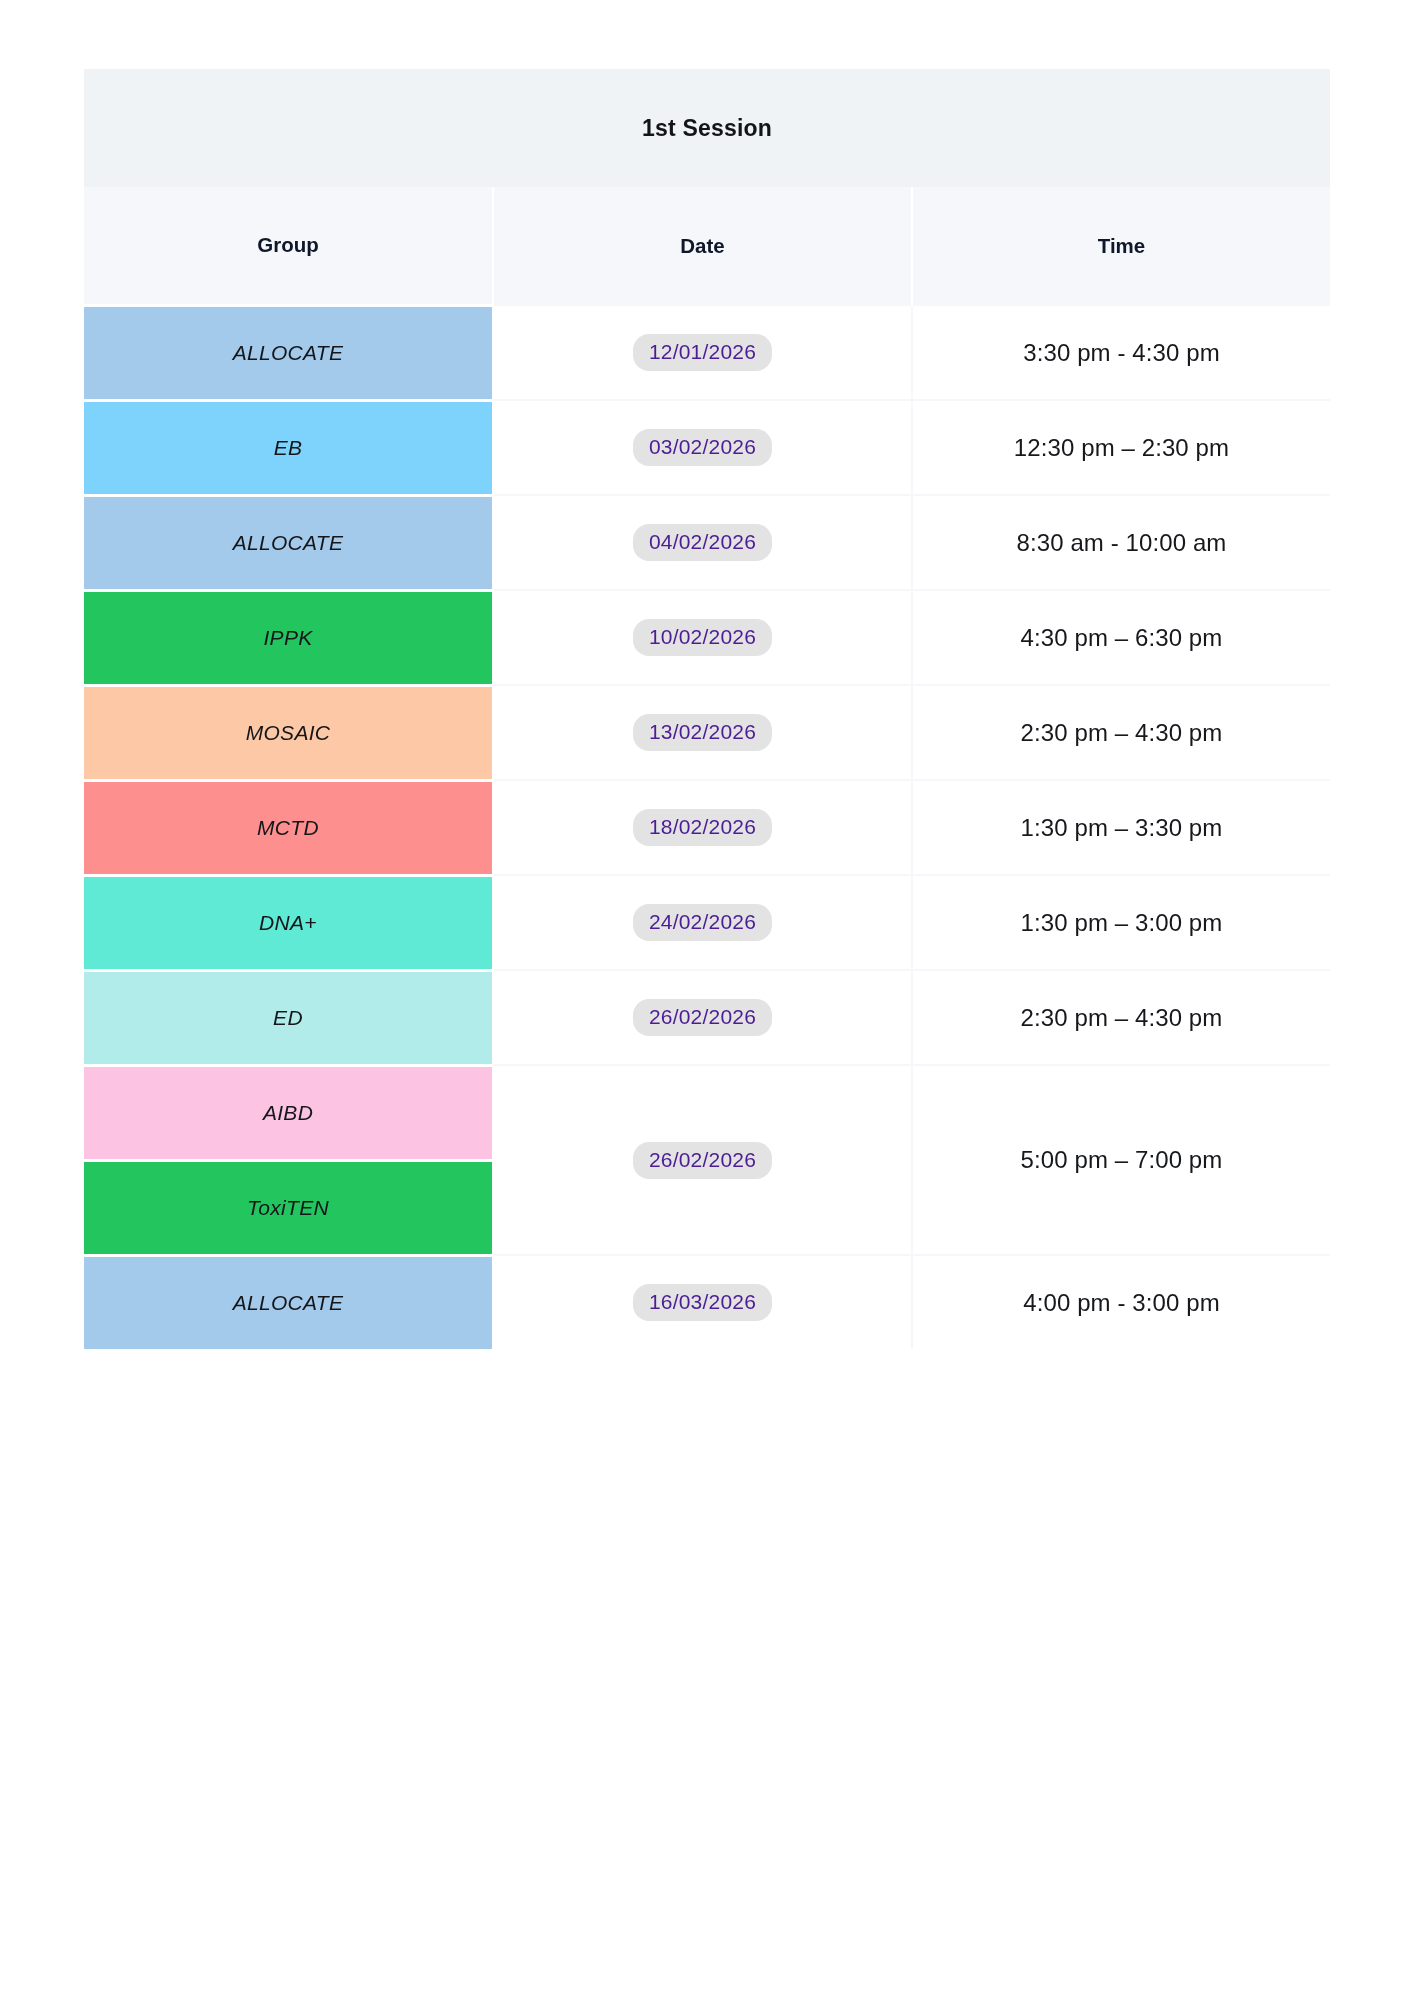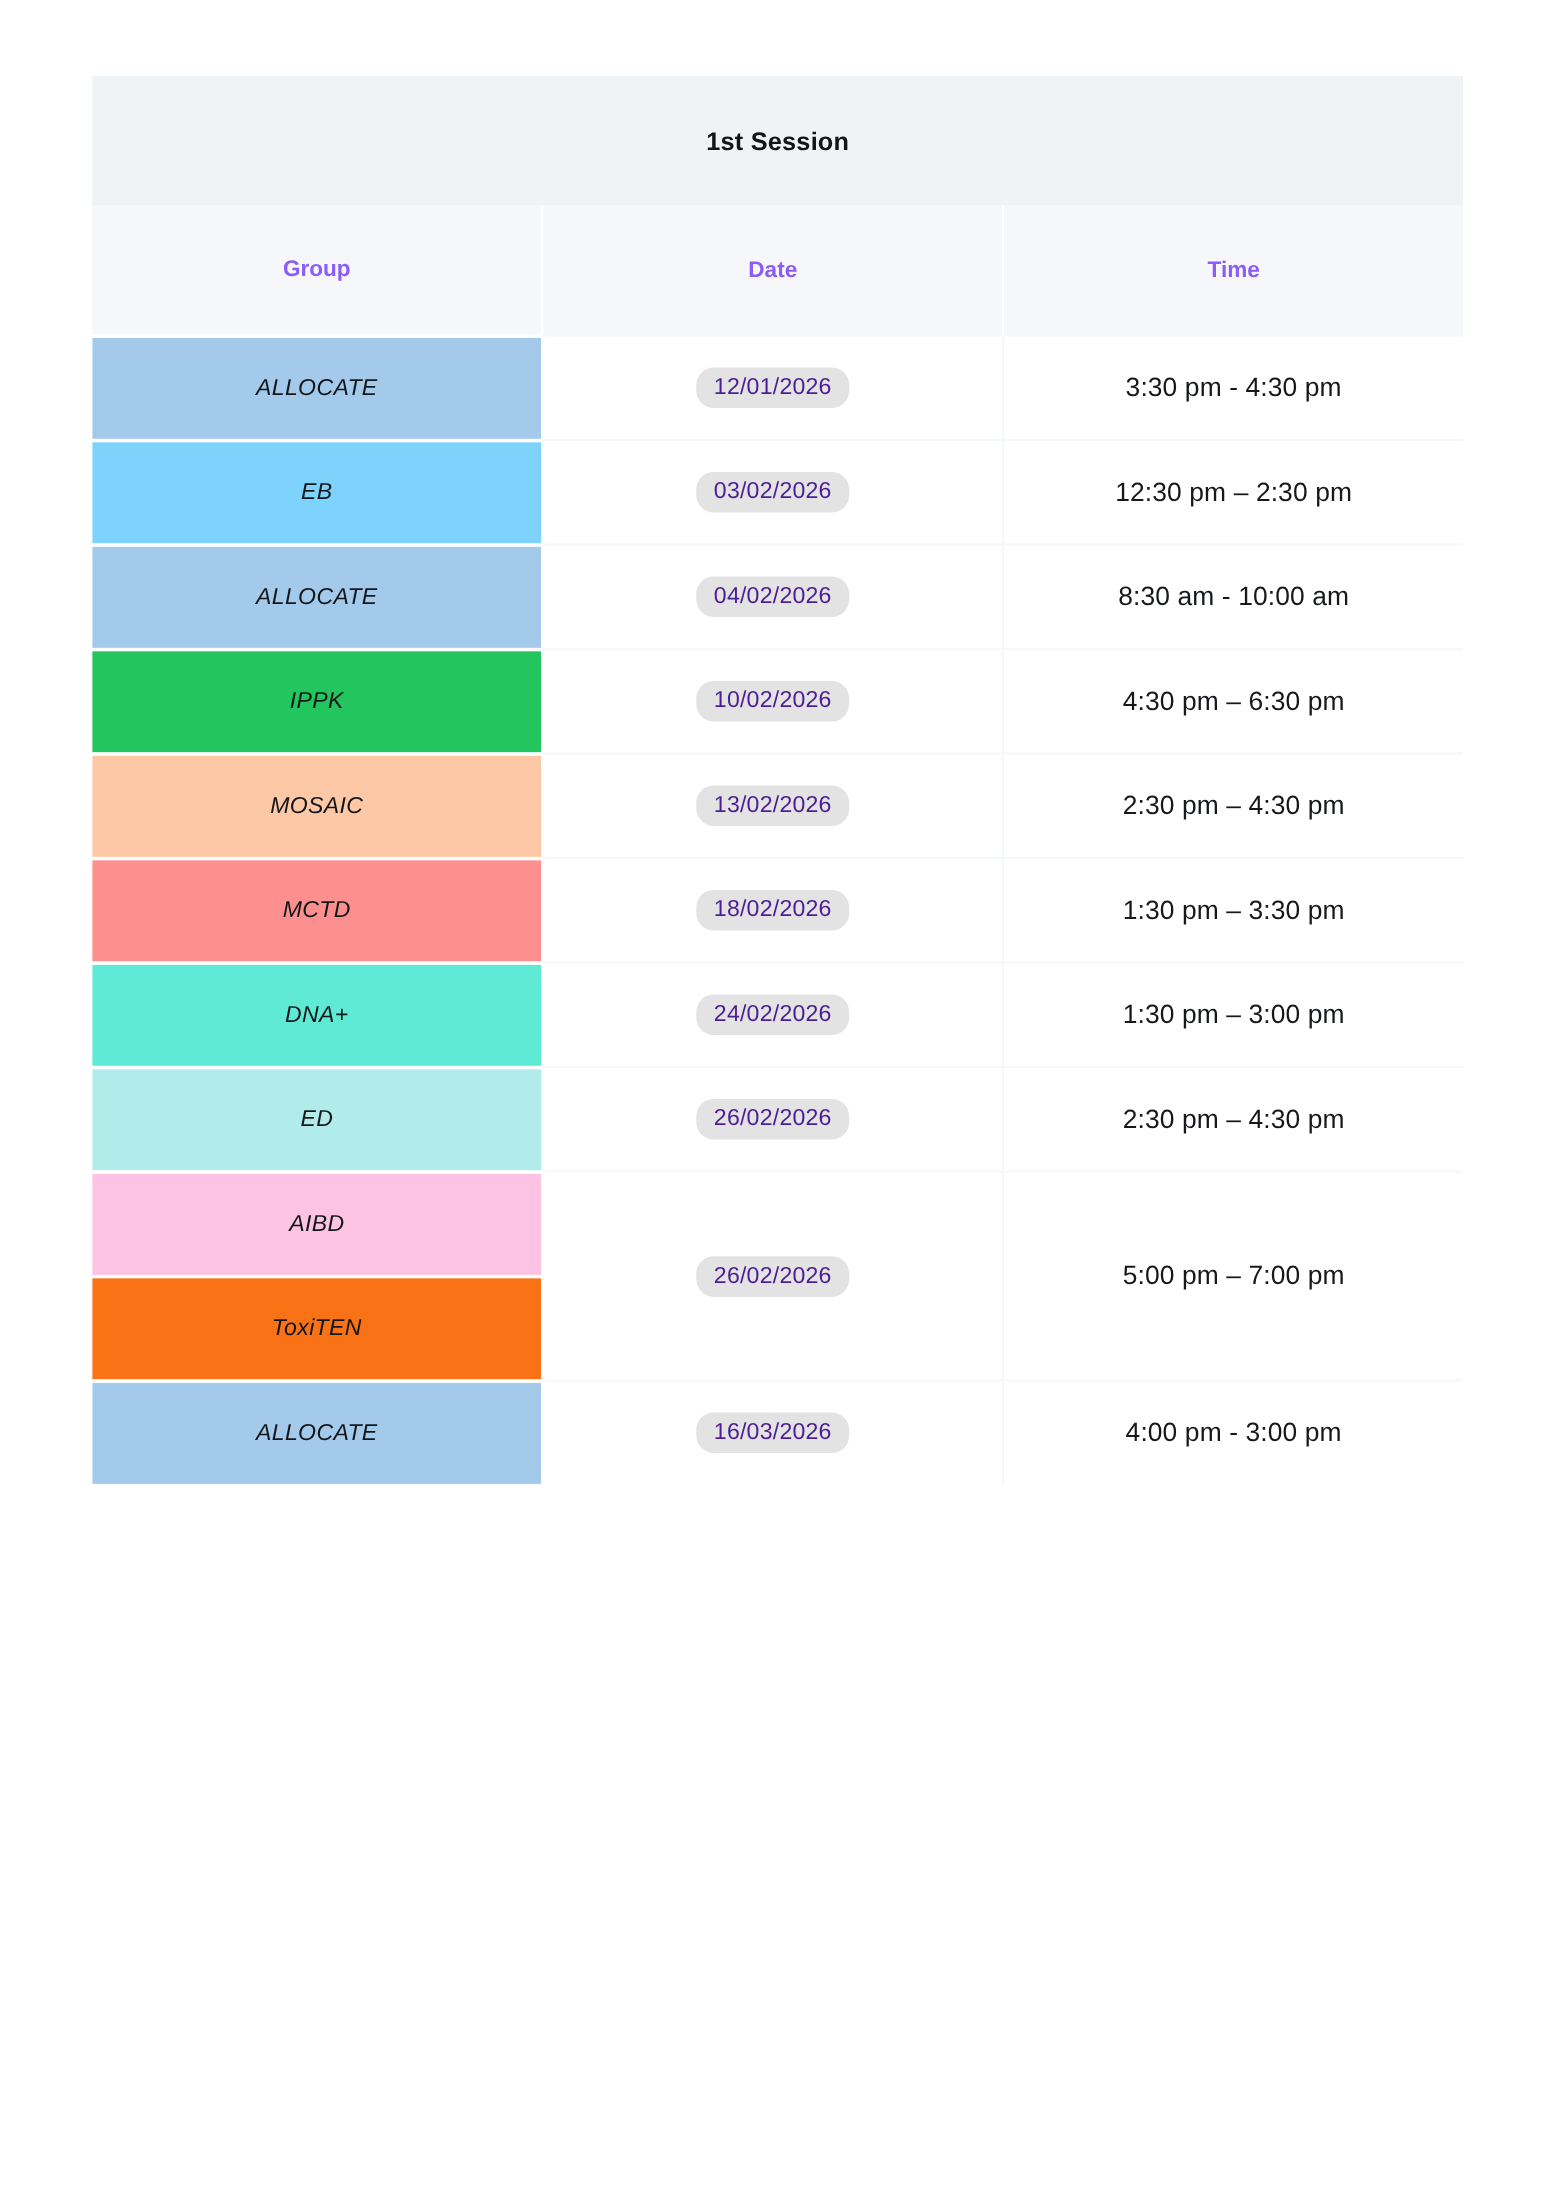--- a/index.html
+++ b/index.html
@@ -53,21 +53,21 @@
   }
 
   
   thead.colhead th {
     background: #f6f7fb;
     height: 118px;
     vertical-align: middle;
     text-align: center;
     font-size: 20.5px;
     font-weight: bold;
-    color: #8b5cf6;
+    color: #0f172a;
     border: none;
     border-right: 2px solid #ffffff;
     padding: 0;
   }
   thead.colhead th:last-child { border-right: none; }
 
   
   tbody tr td {
     padding: 0;
     vertical-align: middle;
@@ -251,21 +251,21 @@
           <td rowspan="2">
             <span class="date-pill">26/02/2026</span>
           </td>
           <td rowspan="2">
             <span class="time-txt">5:00 pm – 7:00 pm</span>
           </td>
         </tr>
 
         <tr class="row-h">
           <td class="group-cell">
-            <div class="swatch" style="background:#f97316">ToxiTEN</div>
+            <div class="swatch" style="background:#22c55e">ToxiTEN</div>
           </td>
         </tr>
 
         <tr class="row-h">
           <td class="group-cell">
             <div class="swatch" style="background:#a3caeb">ALLOCATE</div>
           </td>
           <td>
             <span class="date-pill">16/03/2026</span>
           </td>

